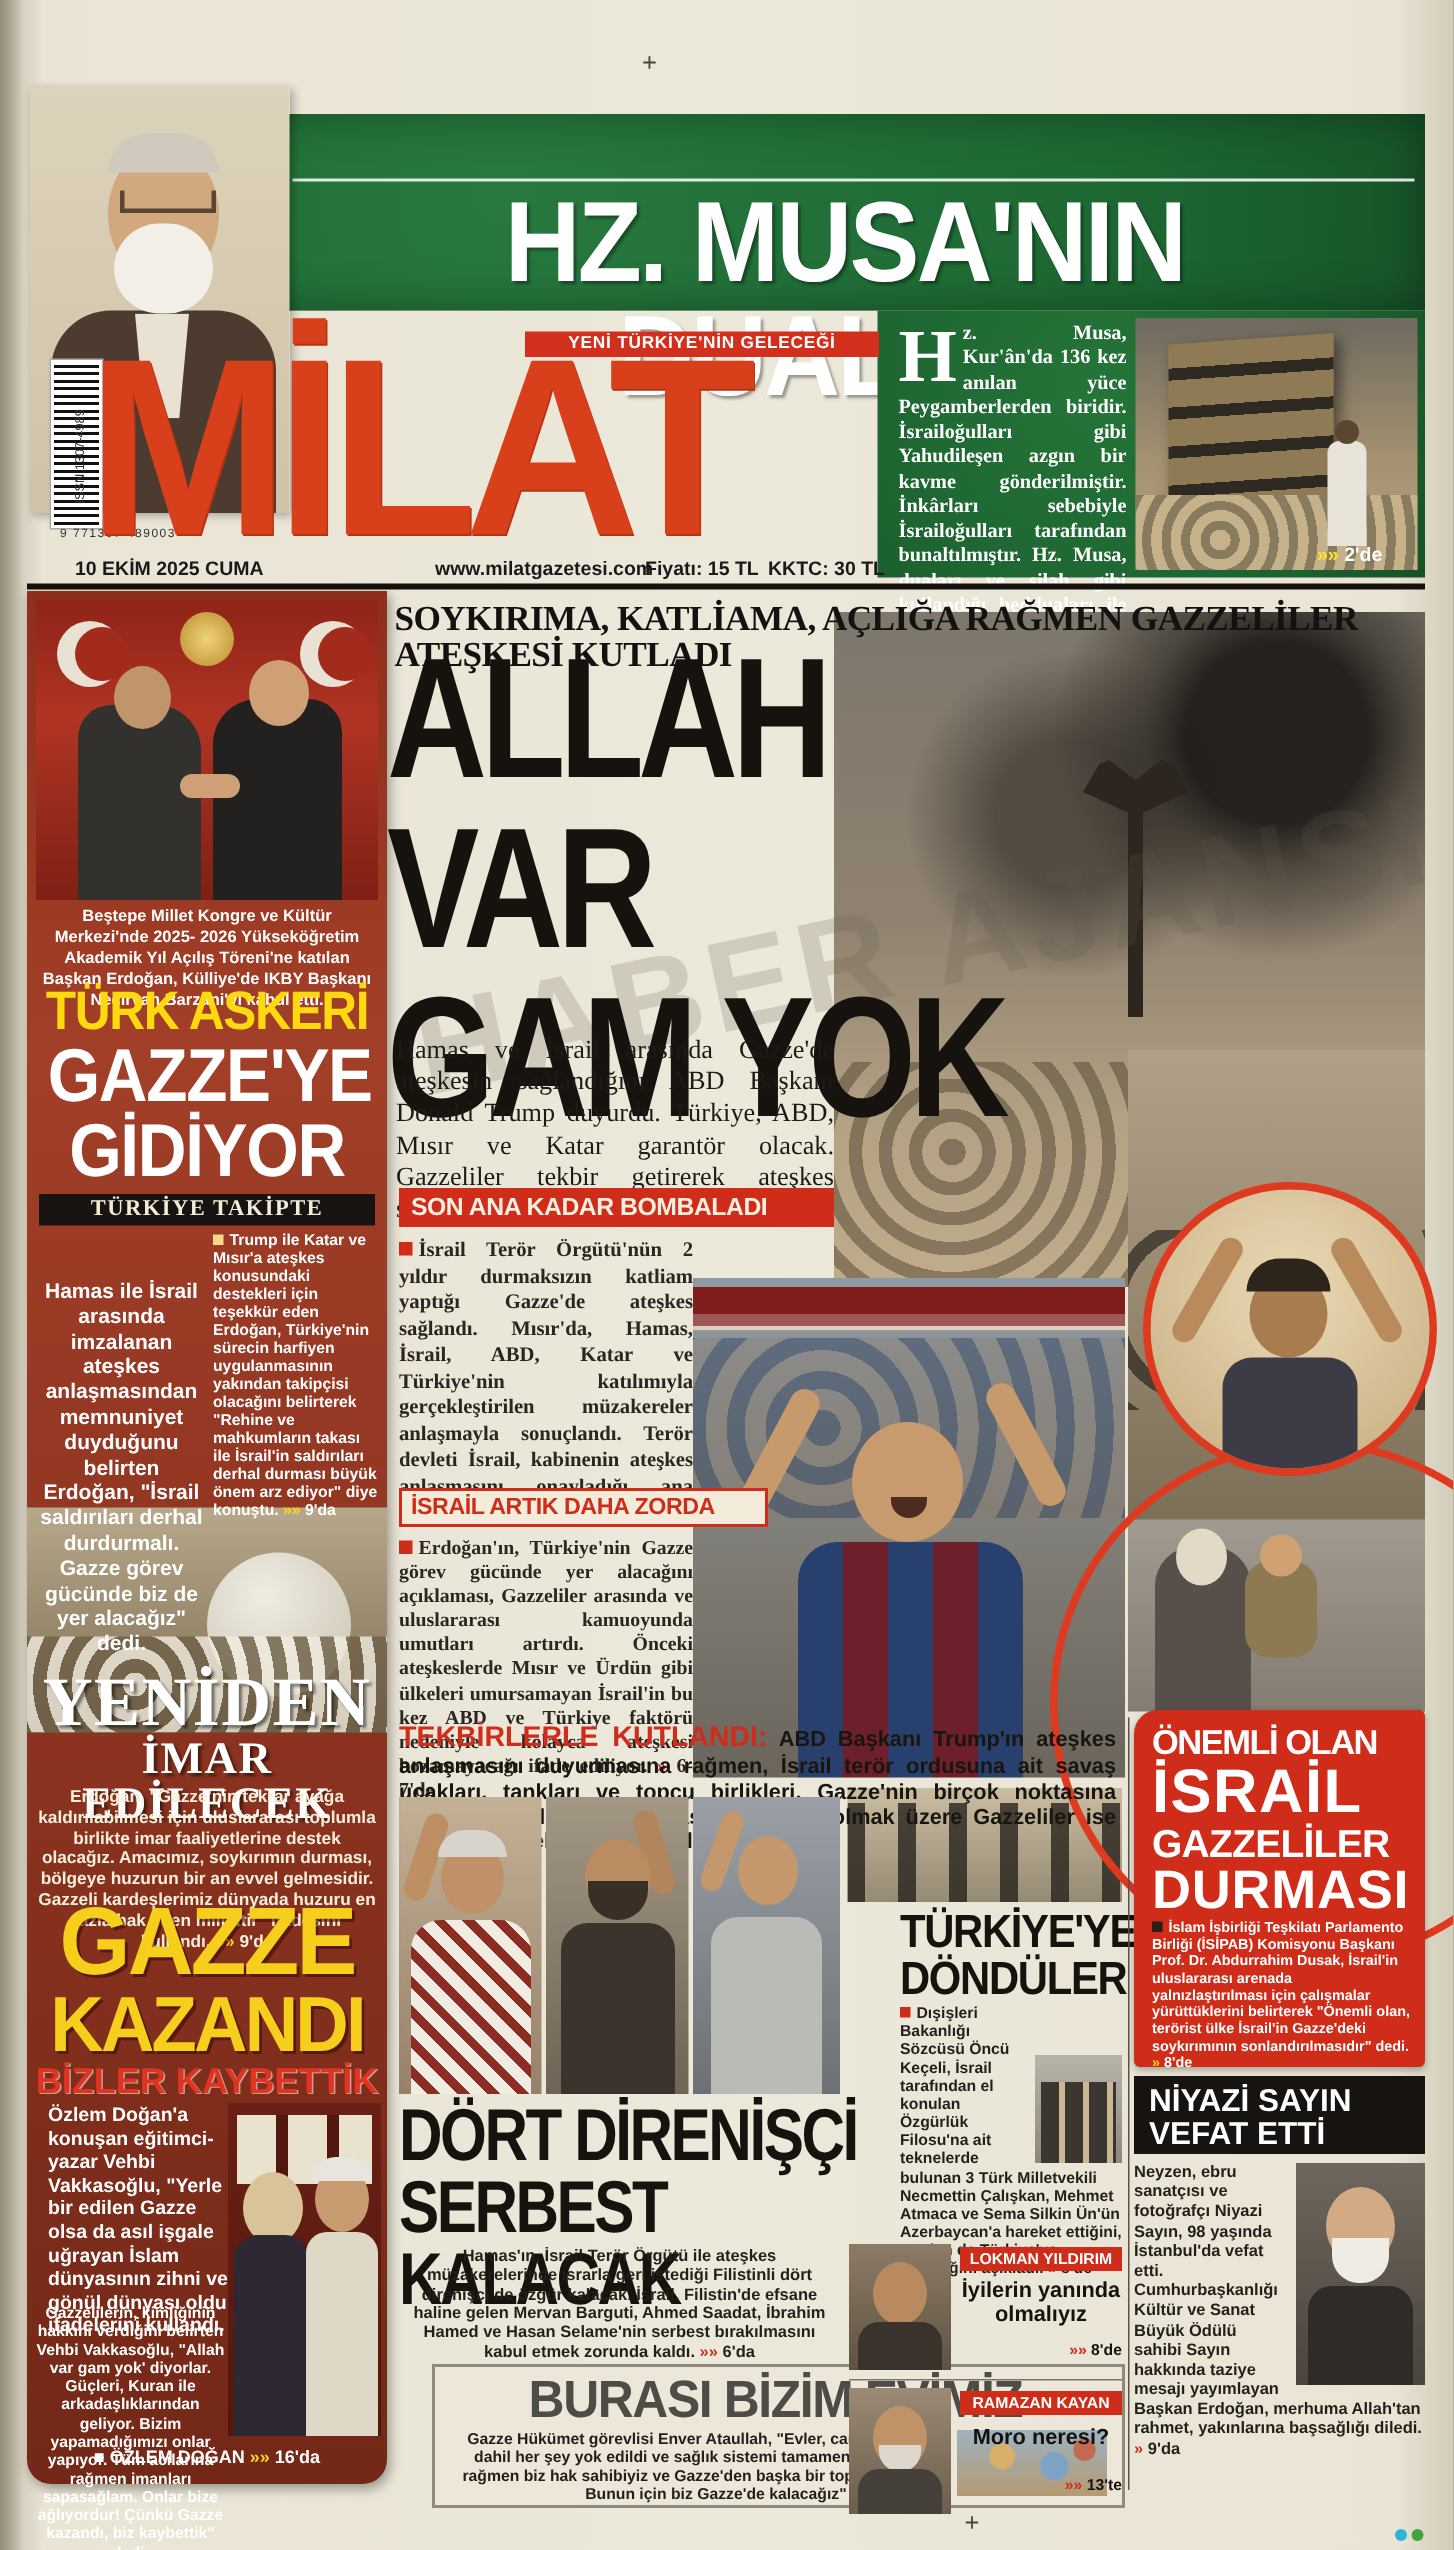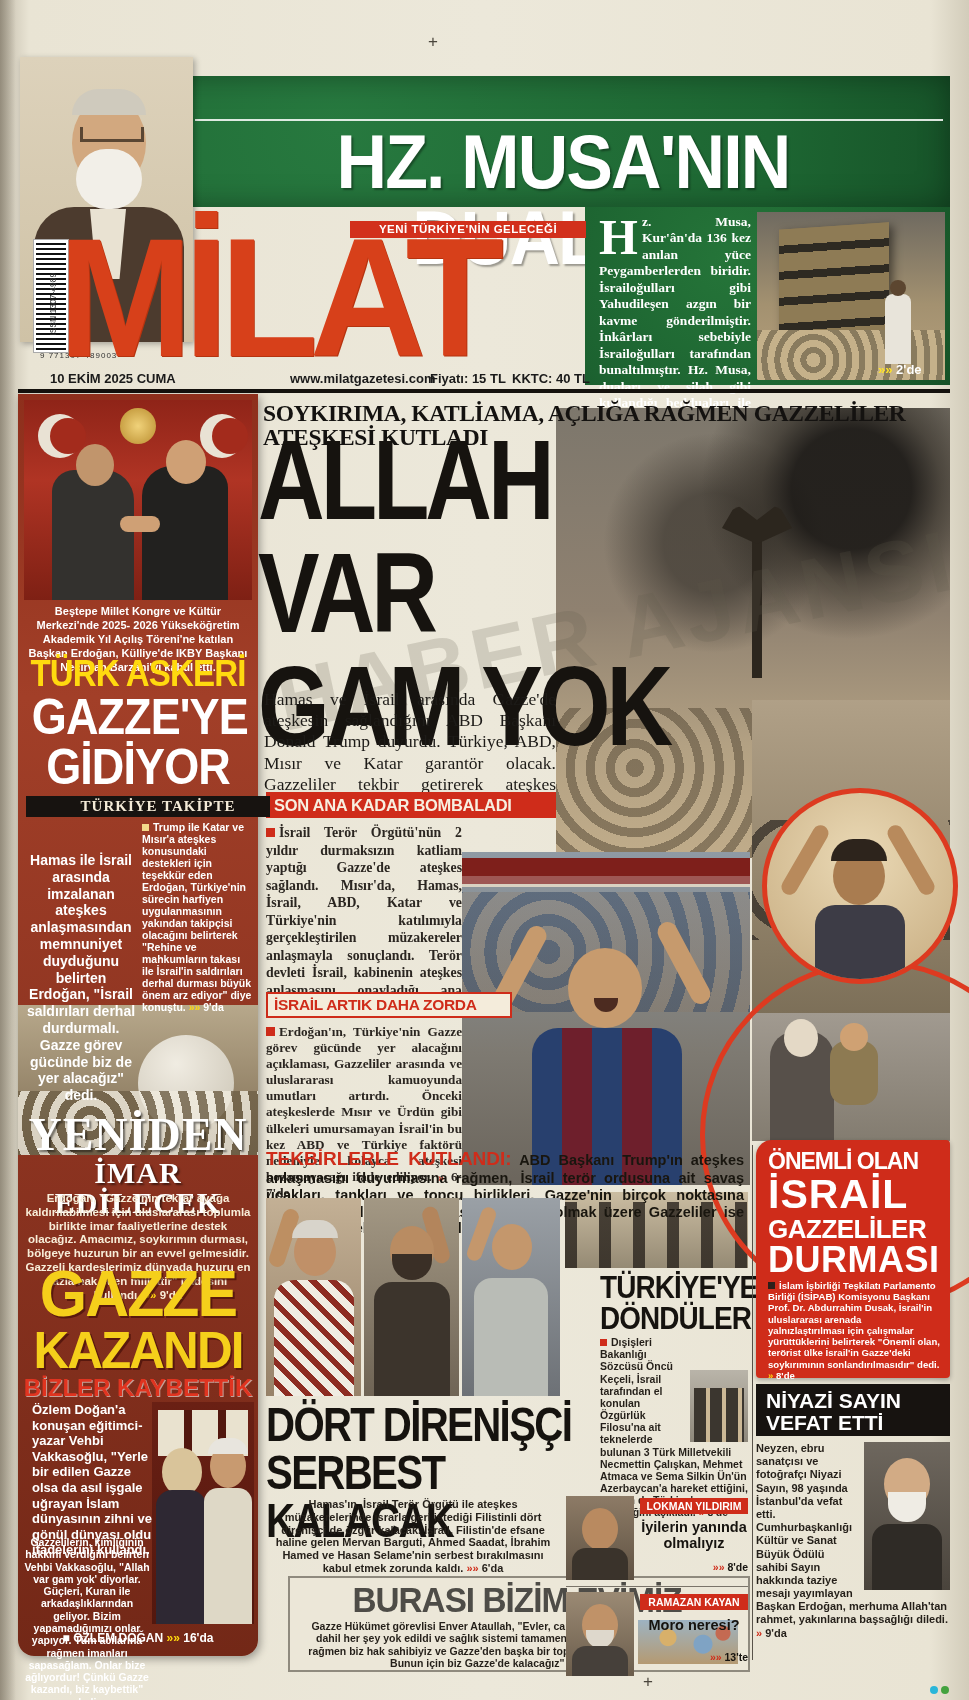--- a/index.html
+++ b/index.html
@@ -59,21 +59,21 @@
   <div class="a nb" style="left:8px;top:300px;font-size:8.5px;color:#333;transform:rotate(-90deg);transform-origin:center;width:90px;text-align:center;">ISSN 1307-4989</div>
   <div class="a nb" style="left:40px;top:352px;font-size:8px;color:#333;letter-spacing:1px;">9 771307 489003</div>
 
   <div class="a nb" style="left:350px;top:221px;width:236px;height:17px;background:#d2301c;color:#fff;font-weight:bold;font-size:11.5px;text-align:center;line-height:17px;letter-spacing:.5px;">YENİ TÜRKİYE'NİN GELECEĞİ</div>
 
   <div class="a nb" style="left:58px;top:214px;width:540px;font-size:168px;font-weight:bold;color:#d7401a;letter-spacing:-9px;transform:scaleX(.96);transform-origin:left top;text-shadow:1px 1px 0 #b5330f;">MİLAT</div>
 
   <div class="a nb" style="left:50px;top:372px;font-size:13px;font-weight:bold;color:#1a1a1a;">10 EKİM 2025 CUMA</div>
   <div class="a nb" style="left:290px;top:372px;font-size:13px;font-weight:bold;color:#1a1a1a;">www.milatgazetesi.com</div>
   <div class="a nb" style="left:430px;top:372px;font-size:13px;font-weight:bold;color:#1a1a1a;">Fiyatı: 15 TL</div>
-  <div class="a nb" style="left:512px;top:372px;font-size:13px;font-weight:bold;color:#1a1a1a;">KKTC: 40 TL</div>
+  <div class="a nb" style="left:512px;top:372px;font-size:13px;font-weight:bold;color:#1a1a1a;">KKTC: 30 TL</div>
 
   <div class="a" style="left:18px;top:389px;width:932px;height:4px;background:#15120e;"></div>
 
   <div class="ph" style="left:556px;top:408px;width:394px;height:450px;z-index:1;
               background:radial-gradient(circle at 75% 18%,rgba(20,18,16,.85) 0 60px,rgba(40,36,30,.6) 90px,transparent 150px),
                          radial-gradient(circle at 40% 30%,rgba(60,55,48,.7) 0 50px,transparent 110px),
                          linear-gradient(180deg,#7d776c,#8f8170 45%,#b3a183 75%,#c0ac8a);">
     <div class="a" style="left:0;top:300px;width:394px;height:150px;background:repeating-radial-gradient(circle at 20% 40%,rgba(80,68,50,.5) 0 9px,transparent 9px 20px);"></div>
     <div class="a" style="left:196px;top:120px;width:10px;height:150px;background:#2c261e;"></div>
     <div class="a" style="left:166px;top:96px;width:70px;height:40px;background:#2c261e;border-radius:50% 50% 10% 10%;clip-path:polygon(0 60%,20% 0,50% 40%,80% 0,100% 60%,50% 100%);"></div>
@@ -152,21 +152,21 @@
     <div class="headcirc" style="left:52px;top:44px;width:38px;height:42px;background:#c1956c;"></div>
     <div class="a" style="left:96px;top:116px;width:40px;height:16px;background:#cfa075;border-radius:8px;"></div>
   </div>
 
   <div class="a w nb" style="left:26px;top:604px;width:224px;font-size:11px;font-weight:bold;text-align:center;line-height:1.28;z-index:8;">Beştepe Millet Kongre ve Kültür Merkezi'nde 2025- 2026 Yükseköğretim Akademik Yıl Açılış Töreni'ne katılan Başkan Erdoğan, Külliye'de IKBY Başkanı Neçirvan Barzani'yi kabul etti.</div>
 
   <div class="a nb" style="left:20px;top:656px;width:236px;text-align:center;font-size:36px;font-weight:bold;color:#ffd90f;transform:scaleX(.92);transform-origin:center top;z-index:8;letter-spacing:-1px;">TÜRK ASKERİ</div>
   <div class="a w nb" style="left:20px;top:692px;width:236px;text-align:center;font-size:50px;font-weight:bold;transform:scaleX(.9);transform-origin:center top;z-index:8;letter-spacing:-1px;">GAZZE'YE</div>
   <div class="a w nb" style="left:20px;top:742px;width:236px;text-align:center;font-size:50px;font-weight:bold;transform:scaleX(.9);transform-origin:center top;z-index:8;letter-spacing:-1px;">GİDİYOR</div>
 
-  <div class="a serif nb" style="left:26px;top:796px;width:224px;height:21px;background:#171310;color:#f3ead7;font-weight:bold;font-size:15px;text-align:center;line-height:21px;z-index:8;letter-spacing:1px;padding-left:20px;">TÜRKİYE TAKİPTE</div>
+  <div class="a serif nb" style="left:26px;top:796px;width:224px;height:21px;background:#171310;color:#f3ead7;font-weight:bold;font-size:15px;text-align:center;line-height:21px;z-index:8;letter-spacing:1px;">TÜRKİYE TAKİPTE</div>
 
   <div class="a w" style="left:26px;top:852px;width:110px;font-size:14px;font-weight:bold;text-align:center;line-height:1.2;z-index:8;">Hamas ile İsrail arasında imzalanan ateşkes anlaşmasından memnuniyet duyduğunu belirten Erdoğan, "İsrail saldırıları derhal durdurmalı. Gazze görev gücünde biz de yer alacağız" dedi.</div>
   <div class="a w" style="left:142px;top:822px;width:110px;font-size:10.5px;font-weight:bold;text-align:left;line-height:1.14;z-index:8;">
     <span class="bullet" style="background:#f3d98a;width:7px;height:7px;"></span><span>Trump ile Katar ve Mısır'a ateşkes konusundaki destekleri için teşekkür eden Erdoğan, Türkiye'nin sürecin harfiyen uygulanmasının yakından takipçisi olacağını belirterek "Rehine ve mahkumların takası ile İsrail'in saldırıları derhal durması büyük önem arz ediyor" diye konuştu.</span>
     <span class="chev" style="color:#ffd90f;"> »»</span>
     <b>9'da</b>
   </div>
 
   <div class="ph" style="left:18px;top:1005px;width:240px;height:150px;z-index:7;background:linear-gradient(180deg,#b7a88b,#8f7e63 70%,#6f604a);">
     <div class="headcirc" style="left:120px;top:30px;width:96px;height:96px;background:radial-gradient(circle at 40% 30%,#f0ece2,#c9c2b2);"></div>

